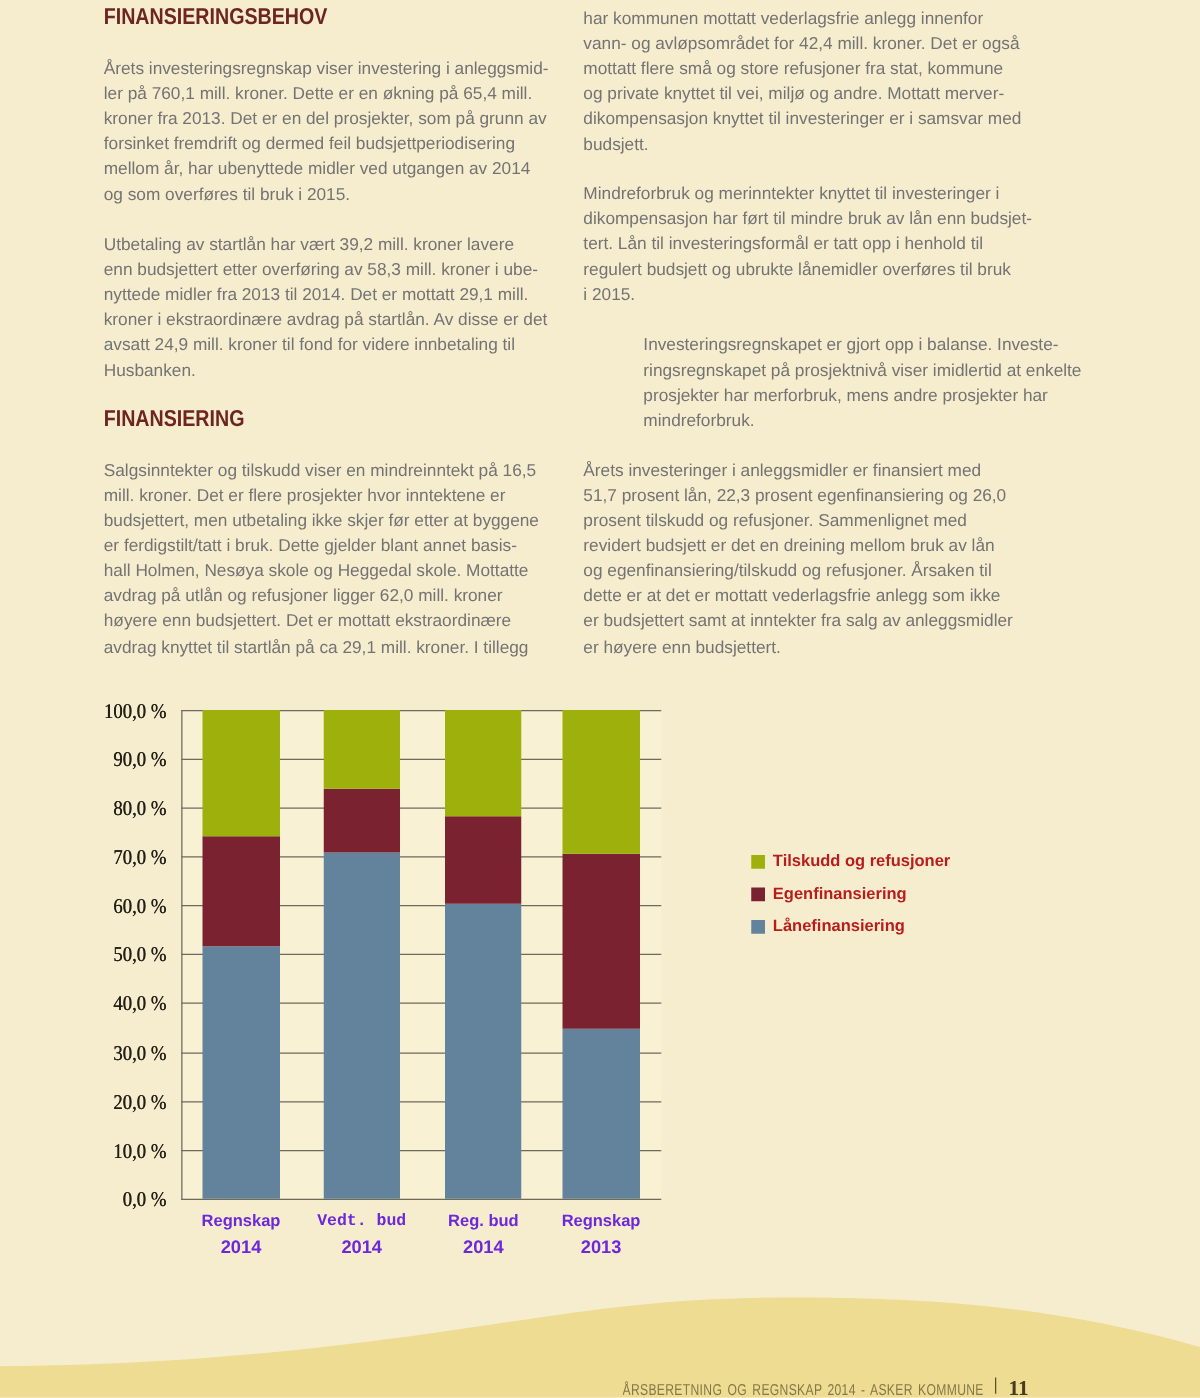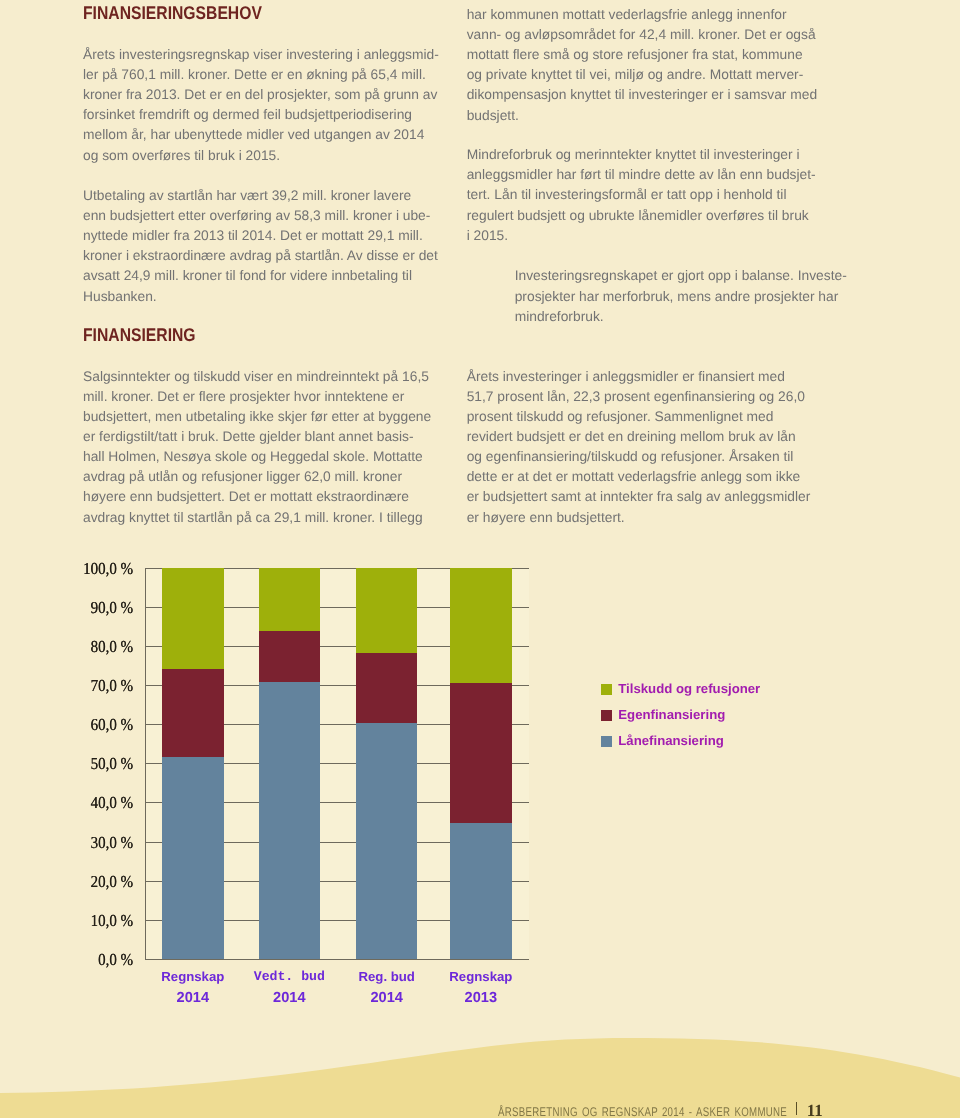--- a/index.html
+++ b/index.html
@@ -24,21 +24,21 @@
          font-family:"Liberation Serif",serif;white-space:pre;
          transform:scaleX(0.893);transform-origin:right top;
          text-shadow:0.35px 0 0 #231F17;}
   .grid{position:absolute;background:#6E6A5C;height:1px;}
   .yaxis{position:absolute;background:#6E6A5C;width:1px;}
   .plotbg{position:absolute;background:#F8F1D4;}
   .bar{position:absolute;}
   .xlab{position:absolute;text-align:center;font-weight:bold;font-size:13.2px;color:#6d28d9;white-space:pre;}
   .xlab.yr{font-size:14.6px;}
   .lg-sw{position:absolute;}
-  .lg-tx{position:absolute;font-weight:bold;font-size:13.2px;color:#a21caf;white-space:pre;}
+  .lg-tx{position:absolute;font-weight:bold;font-size:13.2px;color:#b91c1c;white-space:pre;}
 
   #wave{position:absolute;left:0;top:1020px;width:960px;height:98px;}
   .foot{position:absolute;font-size:12.6px;letter-spacing:0.35px;word-spacing:1.65px;
         color:#837848;white-space:pre;transform:scaleX(0.770);transform-origin:left top;}
   .footnum{position:absolute;font-family:"Liberation Serif",serif;font-size:17px;
            font-weight:bold;color:#463C1E;white-space:pre;}
   .footsep{position:absolute;background:#5A4F27;width:1.1px;}
 </style>
 </head>
 <body>
@@ -46,22 +46,22 @@
 <div class="page">
 <div class="col">
 <div class="h-sec" style="position:absolute;left:83px;top:3.1px;">FINANSIERINGSBEHOV</div>
 <div class="para" style="left:83px;top:44.9px;width:370px;"><div>Årets investeringsregnskap viser investering i anleggsmid-</div><div>ler på 760,1 mill. kroner. Dette er en økning på 65,4 mill.</div><div>kroner fra 2013. Det er en del prosjekter, som på grunn av</div><div>forsinket fremdrift og dermed feil budsjettperiodisering</div><div>mellom år, har ubenyttede midler ved utgangen av 2014</div><div>og som overføres til bruk i 2015.</div></div>
 <div class="para" style="left:83px;top:185.8px;width:370px;"><div>Utbetaling av startlån har vært 39,2 mill. kroner lavere</div><div>enn budsjettert etter overføring av 58,3 mill. kroner i ube-</div><div>nyttede midler fra 2013 til 2014. Det er mottatt 29,1 mill.</div><div>kroner i ekstraordinære avdrag på startlån. Av disse er det</div><div>avsatt 24,9 mill. kroner til fond for videre innbetaling til</div><div>Husbanken.</div></div>
 <div class="h-sec" style="position:absolute;left:83px;top:325.3px;">FINANSIERING</div>
 <div class="para" style="left:83px;top:366.6px;width:370px;"><div>Salgsinntekter og tilskudd viser en mindreinntekt på 16,5</div><div>mill. kroner. Det er flere prosjekter hvor inntektene er</div><div>budsjettert, men utbetaling ikke skjer før etter at byggene</div><div>er ferdigstilt/tatt i bruk. Dette gjelder blant annet basis-</div><div>hall Holmen, Nesøya skole og Heggedal skole. Mottatte</div><div>avdrag på utlån og refusjoner ligger 62,0 mill. kroner</div><div>høyere enn budsjettert. Det er mottatt ekstraordinære</div><div>avdrag knyttet til startlån på ca 29,1 mill. kroner. I tillegg</div></div>
 </div>
 <div class="col">
 <div class="para" style="left:466.7px;top:4.8px;width:370px;"><div>har kommunen mottatt vederlagsfrie anlegg innenfor</div><div>vann- og avløpsområdet for 42,4 mill. kroner. Det er også</div><div>mottatt flere små og store refusjoner fra stat, kommune</div><div>og private knyttet til vei, miljø og andre. Mottatt merver-</div><div>dikompensasjon knyttet til investeringer er i samsvar med</div><div>budsjett.</div></div>
-<div class="para" style="left:466.7px;top:145.1px;width:370px;"><div>Mindreforbruk og merinntekter knyttet til investeringer i</div><div>anleggsmidler har ført til mindre dette av lån enn budsjet-</div><div>tert. Lån til investeringsformål er tatt opp i henhold til</div><div>regulert budsjett og ubrukte lånemidler overføres til bruk</div><div>i 2015.</div></div>
-<div class="para" style="left:466.7px;top:266.4px;width:370px;margin-left:48px;"><div>Investeringsregnskapet er gjort opp i balanse. Investe-</div><div>prosjekter har merforbruk, mens andre prosjekter har</div><div>mindreforbruk.</div></div>
+<div class="para" style="left:466.7px;top:145.1px;width:370px;"><div>Mindreforbruk og merinntekter knyttet til investeringer i</div><div>dikompensasjon har ført til mindre bruk av lån enn budsjet-</div><div>tert. Lån til investeringsformål er tatt opp i henhold til</div><div>regulert budsjett og ubrukte lånemidler overføres til bruk</div><div>i 2015.</div></div>
+<div class="para" style="left:466.7px;top:266.4px;width:370px;margin-left:48px;"><div>Investeringsregnskapet er gjort opp i balanse. Investe-</div><div>ringsregnskapet på prosjektnivå viser imidlertid at enkelte</div><div>prosjekter har merforbruk, mens andre prosjekter har</div><div>mindreforbruk.</div></div>
 <div class="para" style="left:466.7px;top:366.6px;width:370px;"><div>Årets investeringer i anleggsmidler er finansiert med</div><div>51,7 prosent lån, 22,3 prosent egenfinansiering og 26,0</div><div>prosent tilskudd og refusjoner. Sammenlignet med</div><div>revidert budsjett er det en dreining mellom bruk av lån</div><div>og egenfinansiering/tilskudd og refusjoner. Årsaken til</div><div>dette er at det er mottatt vederlagsfrie anlegg som ikke</div><div>er budsjettert samt at inntekter fra salg av anleggsmidler</div><div>er høyere enn budsjettert.</div></div>
 </div>
 <div id="chart" style="left:0;top:0;width:928px;height:1118px;">
 <div class="plotbg" style="left:145px;top:567.7px;width:383.8px;height:391.2px;"></div>
 <div class="grid" style="left:145px;top:568px;width:383.8px;"></div>
 <div class="grid" style="left:145px;top:607px;width:383.8px;"></div>
 <div class="grid" style="left:145px;top:646px;width:383.8px;"></div>
 <div class="grid" style="left:145px;top:685px;width:383.8px;"></div>
 <div class="grid" style="left:145px;top:724px;width:383.8px;"></div>
 <div class="grid" style="left:145px;top:763px;width:383.8px;"></div>

